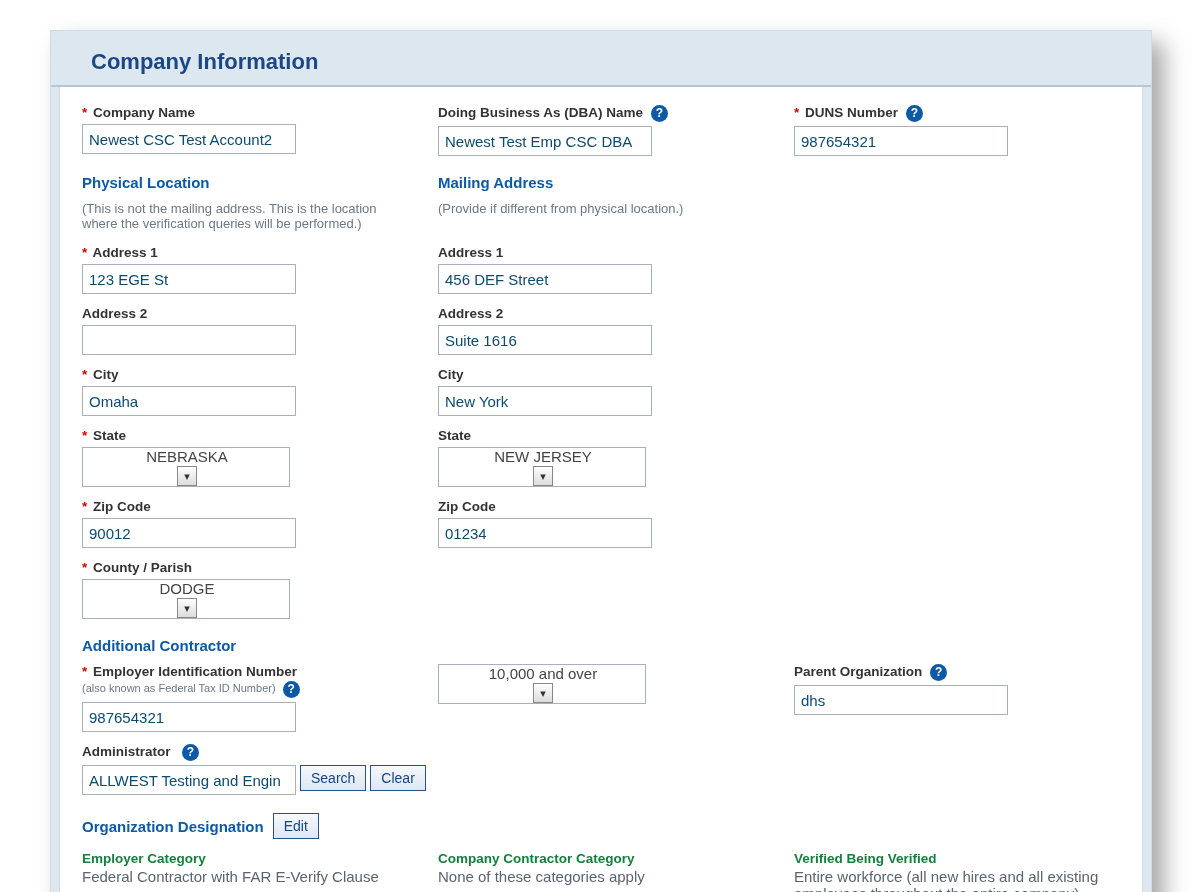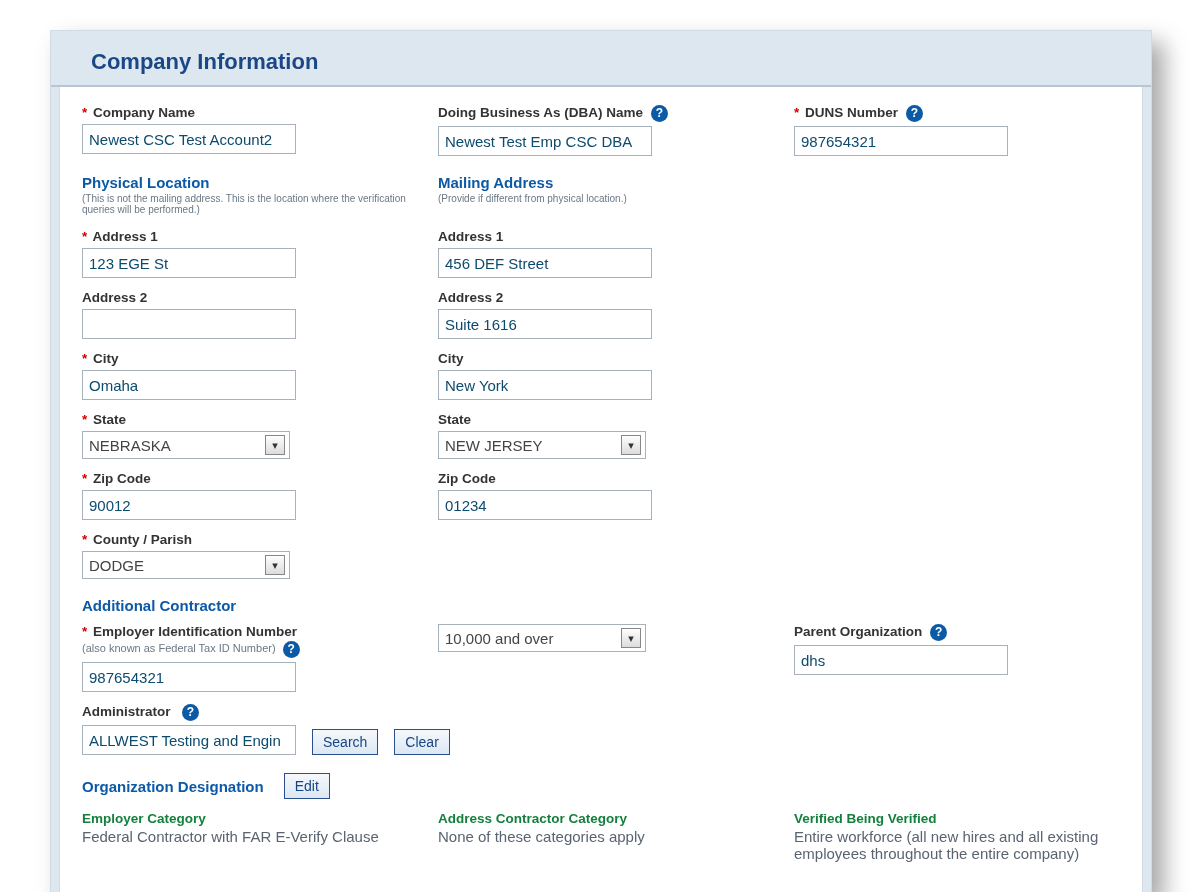--- a/index.html
+++ b/index.html
@@ -46,69 +46,70 @@
     background:#f2f2f2;
     width:200px; height:22px;
     border:1px solid #a6b1bc;
     padding:3px 6px;
     font-size:15px;
     color:#444;
   }
   .sel {
     
     display:flex; align-items:center;
-    width:208px; height:28px;
+    width:208px; height:40px;
     border:1px solid #a6b1bc;
     padding:0 4px 0 6px;
     font-size:15px;
     color:#444;
     background:#fff;
     box-sizing:border-box;
     justify-content:space-between;
+    flex-direction:column;
   }
   .sel .chev {
     width:18px; height:18px;
     border:1px solid #888;
     background:linear-gradient(#fefefe,#dcdcdc);
     display:flex; align-items:center; justify-content:center;
     font-size:11px; color:#333;
   }
   .section-title {
     color:#0c5aa6;
     font-weight:bold;
     font-size:15px;
     margin-top:6px;
   }
   .section-sub {
-    font-size:10px;
+    font-size:13px;
     color:#6b7886;
-    margin-top:2px; margin-bottom:14px;
+    margin-top:10px; margin-bottom:14px;
   }
   .help {
     display:inline-block;
     width:17px; height:17px;
     border-radius:50%;
     background:#0c5aa6;
     color:#fff;
     font-size:12px; font-weight:bold;
     text-align:center; line-height:17px;
     vertical-align:middle;
     margin-left:4px;
   }
-  .inline { display:flex; align-items:flex-end; gap:16px; }
+  .inline { display:flex; align-items:flex-start; gap:4px; }
   .btn {
     border:1px solid #2a4f8f;
     background:linear-gradient(#f6f8fb,#dce7f3);
     color:#154684;
     font-weight:normal;
     font-size:14px;
     padding:4px 10px;
     cursor:pointer;
   }
-  .org-des-row { display:flex; align-items:center; gap:20px; margin-top:18px; }
+  .org-des-row { display:flex; align-items:center; gap:9px; margin-top:18px; }
   .cat-cols { display:flex; margin-top:12px; }
   .cat-col { flex:1; padding-right:30px; }
   .cat-col:last-child { padding-right:0; }
   .cat-lbl { font-weight:bold; color:#15803d; font-size:13.5px; }
   .cat-val { color:#5a6470; font-size:15px; margin-top:2px; }
   .gap { height:10px; }
 </style>
 </head>
 <body>
 
@@ -254,21 +255,21 @@
       <span class="section-title" style="margin-top:0">Organization Designation</span>
       <button class="btn">Edit</button>
     </div>
 
     <div class="cat-cols">
       <div class="cat-col">
         <div class="cat-lbl">Employer Category</div>
         <div class="cat-val">Federal Contractor with FAR E-Verify Clause</div>
       </div>
       <div class="cat-col">
-        <div class="cat-lbl">Address Contractor Category</div>
+        <div class="cat-lbl">Company Contractor Category</div>
         <div class="cat-val">None of these categories apply</div>
       </div>
       <div class="cat-col">
         <div class="cat-lbl">Verified Being Verified</div>
         <div class="cat-val">Entire workforce (all new hires and all existing employees throughout the entire company)</div>
       </div>
     </div>
 
   </div>
 

